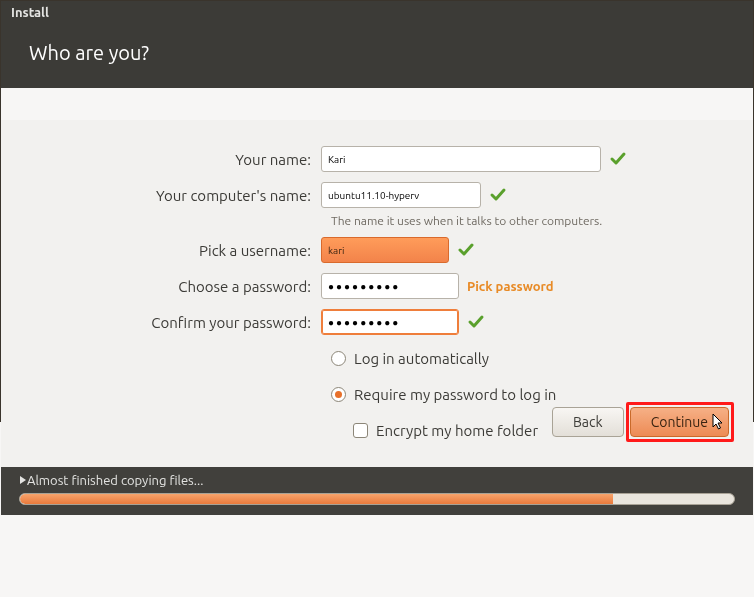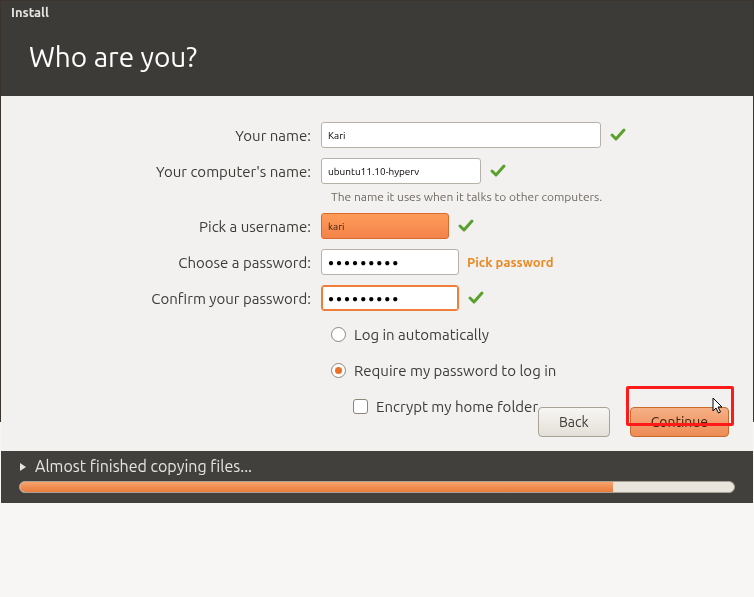--- a/index.html
+++ b/index.html
@@ -1,47 +1,47 @@
 <!DOCTYPE html>
 <html><head>
 <meta charset="utf-8">
 <style>
 * { margin:0; padding:0; box-sizing:border-box; font-family:"Ubuntu","Segoe UI",sans-serif; }
 html,body { width:754px; height:597px; background:#f7f6f5; overflow:hidden; }
 .window { width:754px; height:422px; display:flex; flex-direction:column; border:1px solid #3a342c; }
 .titlebar { height:26px; background:#3c3b37; color:#e4e4e2; font-size:13px; font-weight:600; padding:4px 10px; }
 .header { background:#3c3b37; color:#fff; padding:18px 28px 24px; }
-.header h1 { font-size:28px; font-weight:400; }
-.body { flex:1; background:#f2f1ef; padding:26px 40px 32px; position:relative; }
+.header h1 { font-size:20px; font-weight:400; }
+.body { flex:1; background:#f2f1ef; padding:26px 40px 24px; position:relative;margin-top:32px; }
 .form { display:flex; flex-direction:column; gap:10px; }
 .row { display:flex; align-items:center; }
 .row label { width:280px; text-align:right; padding-right:10px; font-size:15px; color:#3c3b37; }
 .control { display:flex; align-items:center; gap:8px; }
 input[type=text],input[type=password] { height:26px; padding:3px 6px; font-size:10px; border:1px solid #b7b2a9; border-radius:3px; background:#fff; outline:none; }
 input.full { width:280px; }
 input.med { width:160px; }
 input.small { width:128px; }
 input.pw { width:138px; }
 input.highlight { box-shadow:0 0 0 1px #ef7e3b inset; border-color:#ef7e3b; }
 input.sel { background:linear-gradient(#ff9c5a,#f3834a); border:1px solid #d96a2c; color:#3a2412; }
 .hint { margin-left:290px; font-size:12px; color:#6f6a62; margin-top:-4px; }
 .status-fair { font-size:13px; font-weight:600; color:#e88b27; }
 .check-icon svg { display:block; }
 .radio-row,.check-row { margin-left:290px; display:flex; align-items:center; gap:8px; font-size:15px; color:#3c3b37; height:26px;text-align:center; }
 .indent { margin-left:312px; }
 .radio { width:15px; height:15px; border:1px solid #8c8678; border-radius:50%; background:#fff; display:flex; align-items:center; justify-content:center; cursor:pointer; }
 .radio.checked::after { content:""; width:7px; height:7px; border-radius:50%; background:#e8702a; }
 .checkbox { width:15px; height:15px; border:1px solid #8c8678; border-radius:3px; background:#fff; cursor:pointer; }
-.buttons { position:absolute; bottom:14px; right:24px; display:flex; gap:20px; }
+.buttons { position:absolute; bottom:30px; right:24px; display:flex; gap:6px; }
 .btn { height:30px; padding:0 20px; font-size:14px; color:#3c3b37; background:linear-gradient(#f8f6f3,#e3dfd8); border:1px solid #a9a396; border-radius:4px; cursor:pointer; }
 .btn.primary { background:linear-gradient(#f6b086,#ed8b55); border-color:#c96a2a; color:#3a2412; position:relative; }
 .highlight-box { position:absolute; border:3px solid #ff1a1a; border-radius:2px; pointer-events:none; right:19px; bottom:25px; width:108px; height:40px; }
 .cursor { position:absolute; right:27px; bottom:33px; pointer-events:none; }
 .footer { height:55px; background:#41403c; color:#e4e4e2; padding:6px 18px 10px; }
-.footer-top { display:flex; align-items:center; gap:8px; font-size:16px; }
+.footer-top { display:flex; align-items:center; gap:0; font-size:13px; }
 .progress { margin-top:6px; height:12px; background:#e9e5dd; border:1px solid #a8a296; border-radius:6px; overflow:hidden; }
 .progress-fill { height:100%; width:83%; background:linear-gradient(#f7a36b,#e97a3c); border-radius:6px 0 0 6px; }
 .dots { letter-spacing:2px; }
 </style>
 </head>
 <body>
 
 <div class="window">
   <div class="titlebar">Install</div>
   <div class="header">

